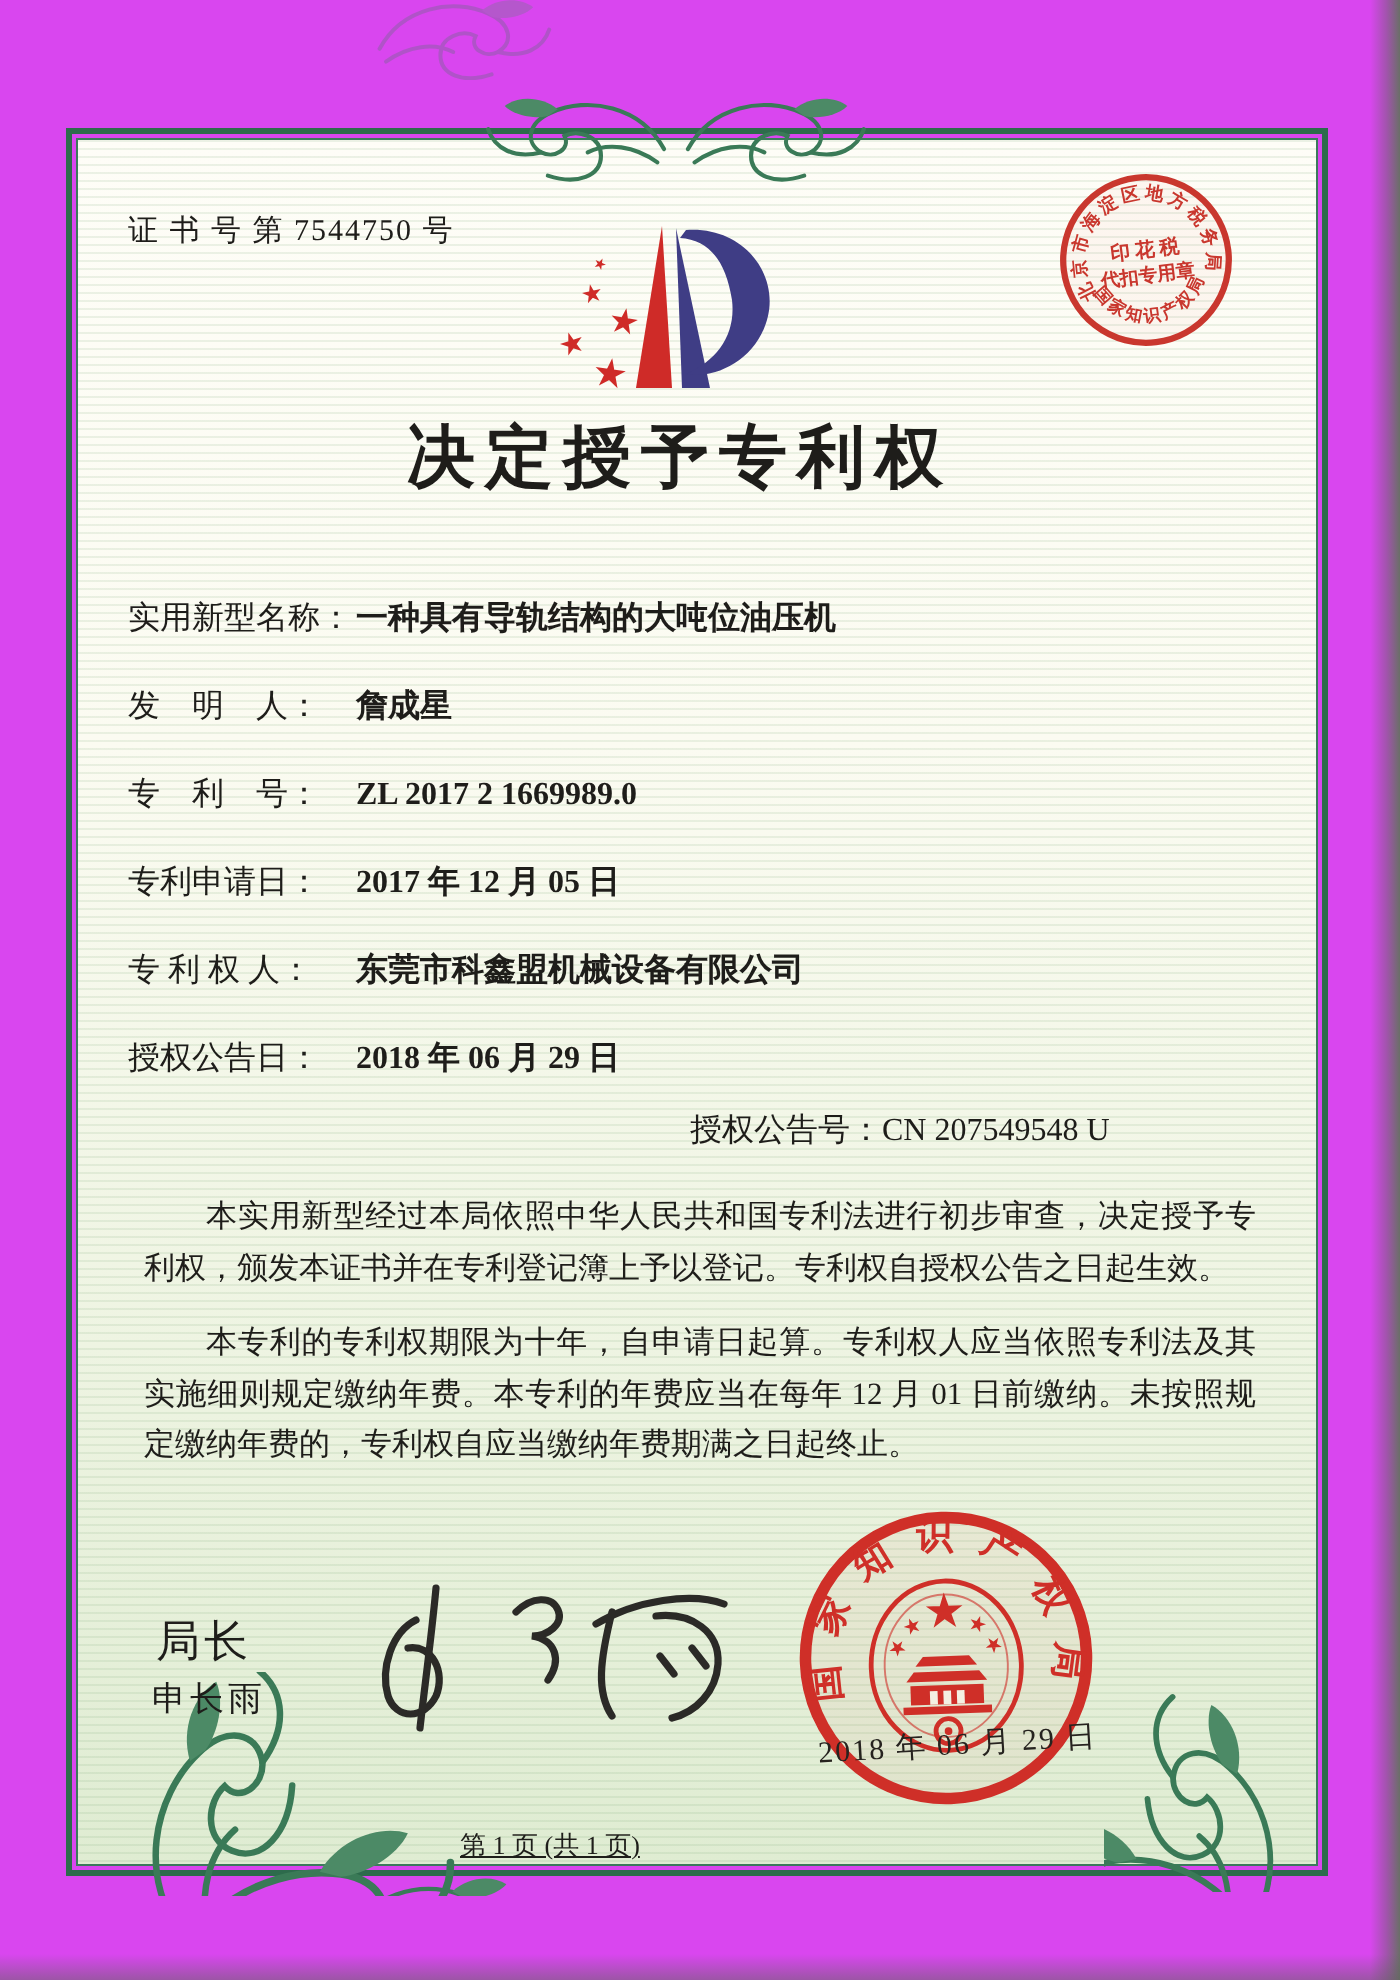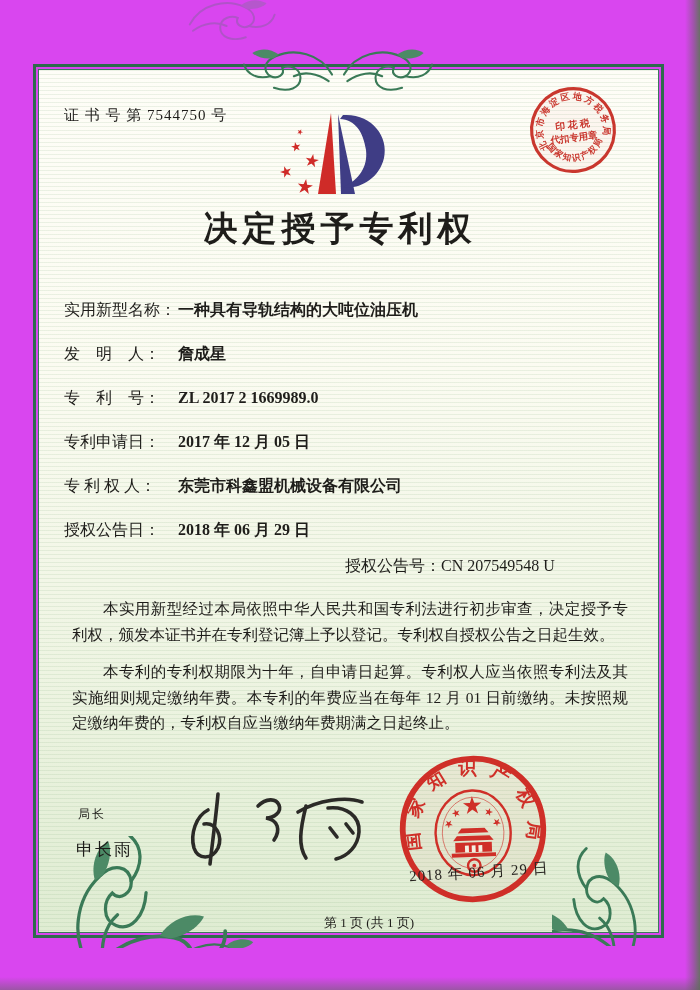--- a/index.html
+++ b/index.html
@@ -24,25 +24,25 @@
   .fields{left:64px;top:297px;width:560px;font-size:16px;}
   .frow{display:flex;margin-bottom:19px;line-height:25px;}
   .flabel{display:inline-block;width:114px;flex:0 0 114px;}
   .fvalue{display:inline-block;font-weight:bold;}
   .addr-value{width:440px;}
   .grant-row{position:relative;height:14px;}
   .grant-right{position:absolute;left:281px;top:0;white-space:nowrap;margin-top:36px;}
   .body-text{left:60px;top:584px;width:580px;font-size:15.5px;line-height:25.5px;
      text-align:justify;}
   .body-text p{margin:12px;text-indent:2em;}
-  .signer-title{left:78px;top:806px;font-size:12px;letter-spacing:2px;
+  .signer-title{left:78px;top:806px;font-size:22px;letter-spacing:2px;
      font-family:"Liberation Sans","DejaVu Sans",sans-serif;}
   .signer-name{left:76px;top:838px;font-size:17px;letter-spacing:2px;
      font-family:"Liberation Sans","DejaVu Sans",sans-serif;}
-  .footer{left:244px;top:914px;width:170px;text-align:right;font-size:13px;}
+  .footer{left:230px;top:914px;width:170px;text-align:left;font-size:13px;text-decoration:underline;}
   .sig-svg{position:absolute;left:160px;top:776px;}
   .logo-svg{position:absolute;left:265px;top:100px;}
   .tax-svg{position:absolute;left:528px;top:85px;transform:rotate(-7deg);}
   .seal-svg{position:absolute;left:396px;top:752px;transform:rotate(-2deg);}
   .seal-date{left:409px;top:863px;width:140px;font-size:15px;letter-spacing:1px;
      transform:rotate(-3.5deg);color:#26231f;z-index:5;}
   .orn{position:absolute;}
 </style>
 </head>
 <body>

